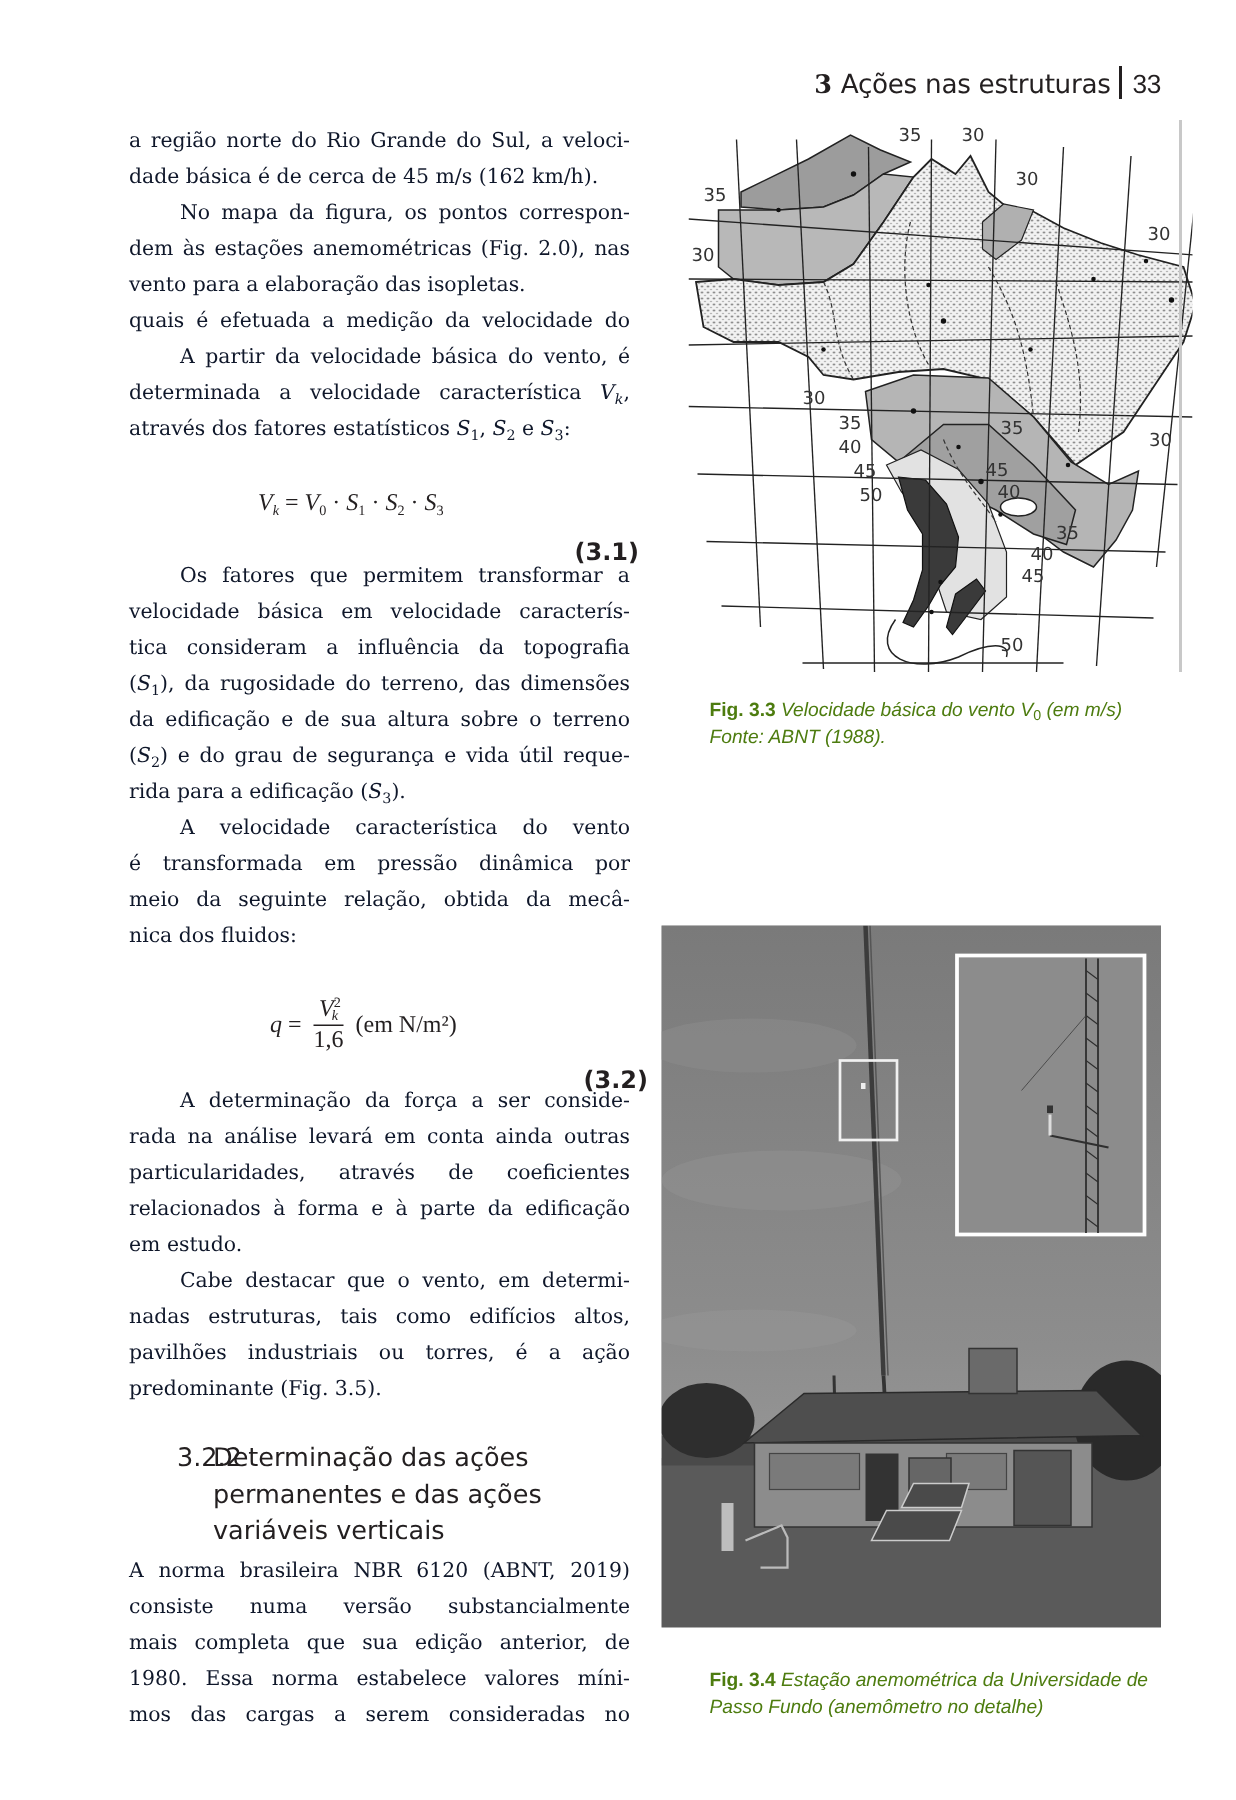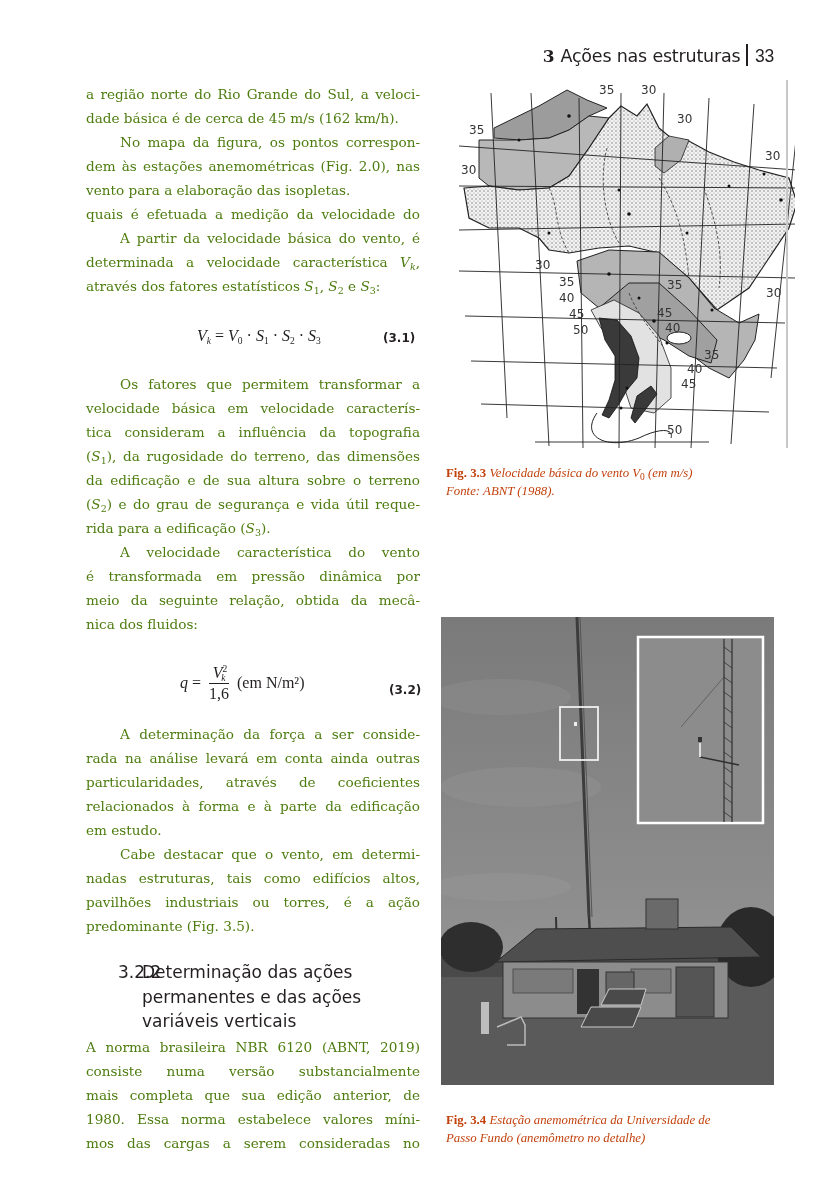--- a/index.html
+++ b/index.html
@@ -5,44 +5,44 @@
   html, body { margin: 0; padding: 0; background: #ffffff; }
   body { width: 824px; height: 1200px; position: relative; overflow: hidden; color: #231f20; }
 
   
   .running-header { position: absolute; top: 44px; right: 50px; font-family: "DejaVu Sans", sans-serif; font-size: 17.5px; color: #231f20; letter-spacing: -0.2px; white-space: nowrap; }
   .running-header .chap { font-family: "DejaVu Serif", serif; font-weight: bold; font-size: 17px; margin-right: 6px; }
   .running-header .sep { display: inline-block; width: 1.5px; height: 22px; background: #231f20; vertical-align: -4px; margin: 0 7px 0 6px; }
   .running-header .pg { font-family: Liberation Sans, sans-serif; }
 
   
-  .col { position: absolute; left: 86px; width: 334px; font-family: "DejaVu Serif", "Liberation Serif", serif; font-size: 13.6px; line-height: 24px; color: #4d7c0f; }
+  .col { position: absolute; left: 86px; width: 334px; font-family: "DejaVu Serif", "Liberation Serif", serif; font-size: 13.6px; line-height: 24px; color: #0f172a; }
   .line { display: block; text-align: justify; text-align-last: justify; white-space: nowrap; }
   .line.last { text-align-last: left; }
   .line.ind { padding-left: 34px; }
   .it { font-style: italic; }
   sub { font-size: 9.5px; vertical-align: -3px; line-height: 0; }
   sup { font-size: 9.5px; vertical-align: 6px; line-height: 0; }
 
   
   .eq { position: absolute; font-family: "Liberation Serif", "DejaVu Serif", serif; font-size: 16px; color: #231f20; }
-  .eq-num { position: absolute; font-family: "DejaVu Sans", sans-serif; font-weight: bold; font-size: 12px; color: #231f20; }
+  .eq-num { position: absolute; font-family: "DejaVu Sans", sans-serif; font-weight: bold; font-size: 16px; color: #231f20; margin-top: 27px; }
   .frac { display: inline-block; vertical-align: middle; text-align: center; margin: 1px 4px; }
   .frac .num { display: block; border-bottom: 1px solid #231f20; padding: 0 2px 1px; line-height: 18px; }
   .frac .den { display: block; line-height: 20px; }
 
   
   .sec-head { position: absolute; left: 118px; top: 960px; font-family: "DejaVu Sans", sans-serif; font-size: 17px; line-height: 24.5px; color: #231f20; }
   .sec-head .num { position: absolute; left: 0; top: 0; }
   .sec-head .title { margin-left: 24px; display: block; width: 250px; }
 
   
   .map { position: absolute; left: 459px; top: 78px; width: 336px; height: 370px; }
   .map-rule { position: absolute; left: 786px; top: 80px; width: 1.5px; height: 368px; background: #c8c8c8; }
-  .caption { position: absolute; left: 446px; font-family: Liberation Serif, serif; font-size: 12.8px; line-height: 18px; color: #c2410c; }
+  .caption { position: absolute; left: 473px; font-family: Liberation Sans, sans-serif; font-size: 12.8px; line-height: 18px; color: #4d7c0f; }
   .caption .figno { font-weight: bold; font-style: normal; }
   .caption .cap-text { font-style: italic; }
 
   .photo { position: absolute; left: 441px; top: 617px; width: 333px; height: 468px; background: #7e7e7e; overflow: hidden; }
 </style>
 </head>
 <body>
 
 <div class="running-header">
   <span class="chap">3</span><span>Ações nas estruturas</span><span class="sep"></span><span class="pg">33</span>
@@ -59,21 +59,21 @@
   <span class="line last">vento para a elaboração das isopletas.</span>
   <span class="line">quais é efetuada a medição da velocidade do</span>
 </div>
 
 <div class="col" style="top:226px;">
   <span class="line ind">A partir da velocidade básica do vento, é</span>
   <span class="line"><span>determinada a velocidade característica</span> <span class="it">V</span><sub class="it">k</sub><span>,</span></span>
   <span class="line last"><span>através dos fatores estatísticos</span> <span class="it">S</span><sub>1</sub>, <span class="it">S</span><sub>2</sub> <span>e</span> <span class="it">S</span><sub>3</sub><span>:</span></span>
 </div>
 
-<div class="eq" style="left:172px; top:327px;margin-left:25px;">
+<div class="eq" style="left:172px; top:327px;">
   <span class="it">V</span><sub class="it">k</sub><span> = </span><span class="it">V</span><sub>0</sub><span> · </span><span class="it">S</span><sub>1</sub><span> · </span><span class="it">S</span><sub>2</sub><span> · </span><span class="it">S</span><sub>3</sub>
 </div>
 <div class="eq-num" style="left:383px; top:331px;">(3.1)</div>
 
 <div class="col" style="top:372px;">
   <span class="line ind">Os fatores que permitem transformar a</span>
   <span class="line">velocidade básica em velocidade caracterís-</span>
   <span class="line">tica consideram a influência da topografia</span>
   <span class="line">(<span class="it">S</span><sub>1</sub>), <span>da rugosidade do terreno, das dimensões</span></span>
   <span class="line">da edificação e de sua altura sobre o terreno</span>

